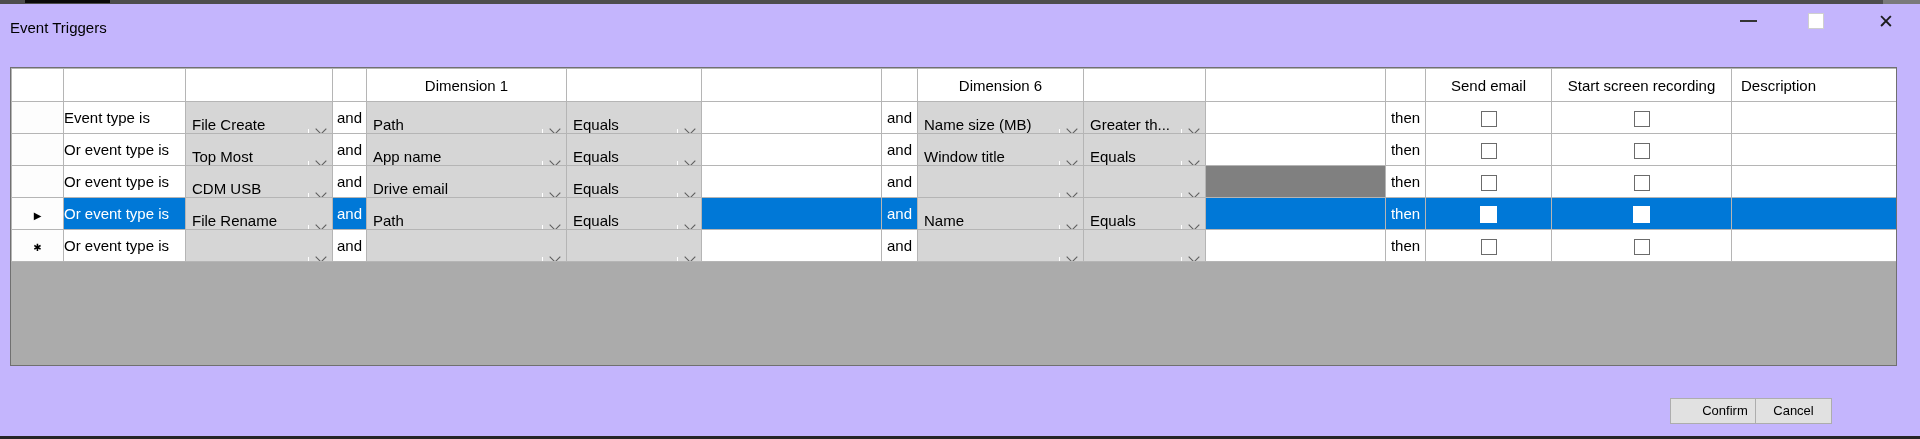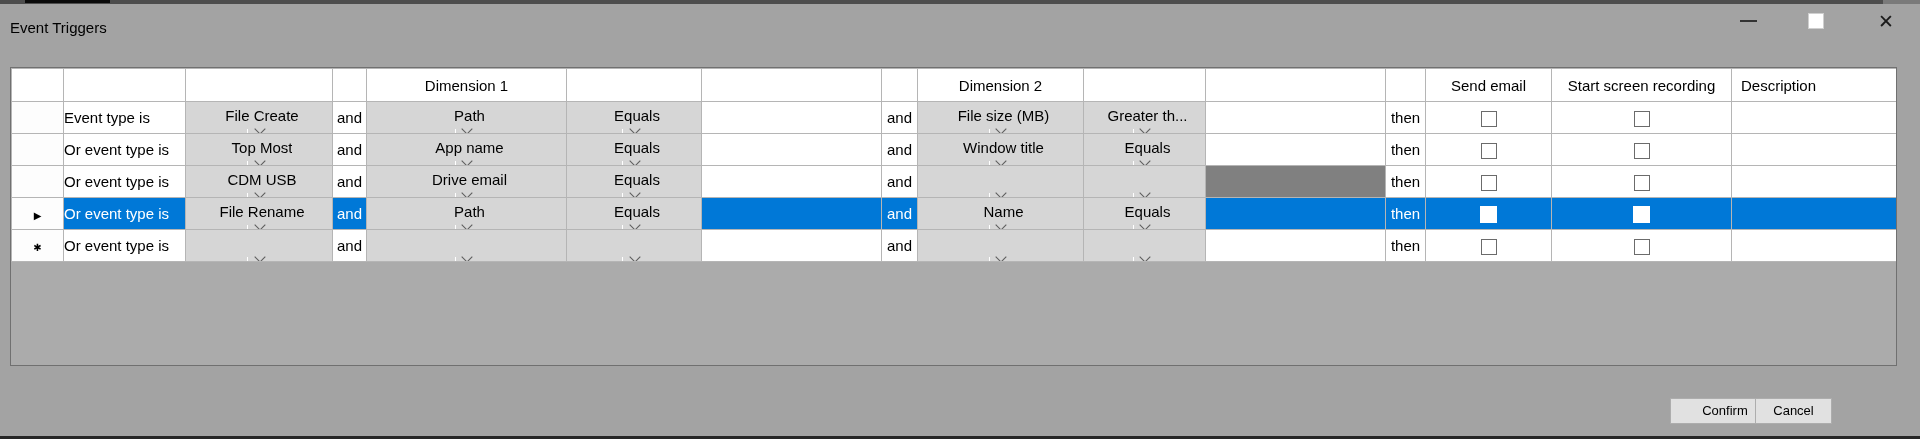--- a/index.html
+++ b/index.html
@@ -1,16 +1,16 @@
 <!DOCTYPE html>
 <html><head>
 <meta charset="utf-8">
 <style>
   html,body{margin:0;padding:0;background:#fff;}
-  .screen{position:relative;width:1920px;height:439px;background:#a3a3a3;
+  .screen{position:relative;width:1920px;height:439px;background:#c4b5fd;
           font-family:"Liberation Sans",sans-serif;color:#000;overflow:hidden;}
 
   
   .topstrip{position:absolute;top:0;left:0;width:1920px;height:4px;background:#4d4d4d;}
   .topstrip-dark{position:absolute;top:0;left:25px;width:85px;height:3px;background:#0a0a0a;}
   .topstrip-light{position:absolute;top:0;left:1883px;width:37px;height:4px;background:#7a7a7a;}
   .botstrip{position:absolute;bottom:0;left:0;width:1920px;height:3px;background:#262626;}
 
   
   .title{position:absolute;left:10px;top:19px;font-size:15px;color:#000;}
@@ -31,21 +31,21 @@
   .grid th{height:33px;font-weight:normal;background:#fff;text-align:center;}
   .grid th.hleft{text-align:left;padding-left:9px;}
   .rowhdr{background:#fdfdfd;text-align:center;}
   .marker{font-size:10px;color:#000;}
   .lbl{background:#fff;padding-left:7px;margin-left:31px;}
   .word{background:#fff;text-align:center;}
   .val{background:#fff;}
   .desc{background:#fff;}
   .dis{background:#808080 !important;}
   .ddcell{background:#d6d6d6;padding:0;}
-  .dd{display:flex;height:31px;align-items:center;cursor:default;flex-direction:column;}
+  .dd{display:flex;height:31px;align-items:flex-end;cursor:default;}
   .ddtext{flex:1;display:flex;align-items:center;padding-left:6px;overflow:hidden;}
   .ddarrow{width:23px;border-left:1px solid #ffffff;display:flex;align-items:center;justify-content:center;}
   .chev{width:7px;height:7px;border-right:1px solid #5c5c5c;border-bottom:1px solid #5c5c5c;
         transform:rotate(45deg);margin-top:-4px;}
   .cbcell{background:#fff;text-align:center;}
   .cb{display:inline-block;width:14px;height:14px;background:#fff;border:1px solid #6b6b6b;vertical-align:middle;}
   tr.sel .lbl,tr.sel .word,tr.sel .val,tr.sel .cbcell,tr.sel .desc{background:#0078d7;color:#fff;}
   tr.sel .cb{width:15px;height:15px;border-color:#ffffff;}
 
   
@@ -98,21 +98,21 @@
       <tbody>
           <tr>
         <th></th>
         <th></th>
         <th></th>
         <th></th>
         <th>Dimension 1</th>
         <th></th>
         <th></th>
         <th></th>
-        <th>Dimension 2</th>
+        <th>Dimension 6</th>
         <th></th>
         <th></th>
         <th></th>
         <th>Send email</th>
         <th>Start screen recording</th>
         <th class="hleft">Description</th>
       </tr>
 
       <tr>
         <td class="rowhdr"><span class="marker"></span></td>
@@ -139,21 +139,21 @@
                 <span class="ddtext">Equals</span>
                 <span class="ddarrow">
                   <i class="chev"></i>
                 </span>
               </div>
             </td>
         <td class="val"></td>
         <td class="word">and</td>
         <td class="ddcell">
               <div class="dd">
-                <span class="ddtext">File size (MB)</span>
+                <span class="ddtext">Name size (MB)</span>
                 <span class="ddarrow">
                   <i class="chev"></i>
                 </span>
               </div>
             </td>
         <td class="ddcell">
               <div class="dd">
                 <span class="ddtext">Greater th...</span>
                 <span class="ddarrow">
                   <i class="chev"></i>

